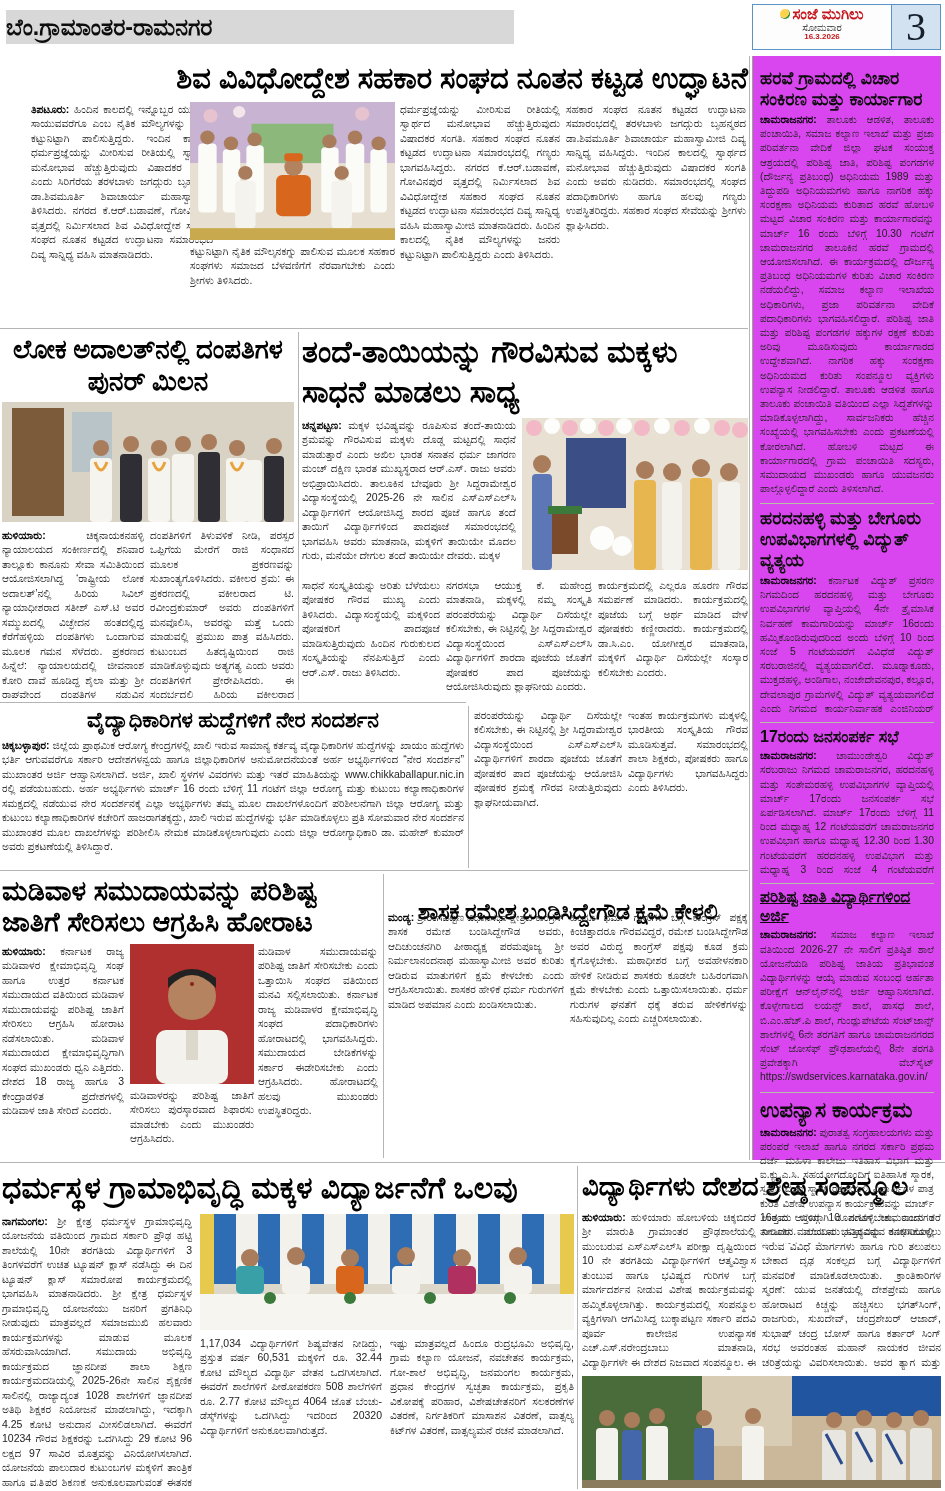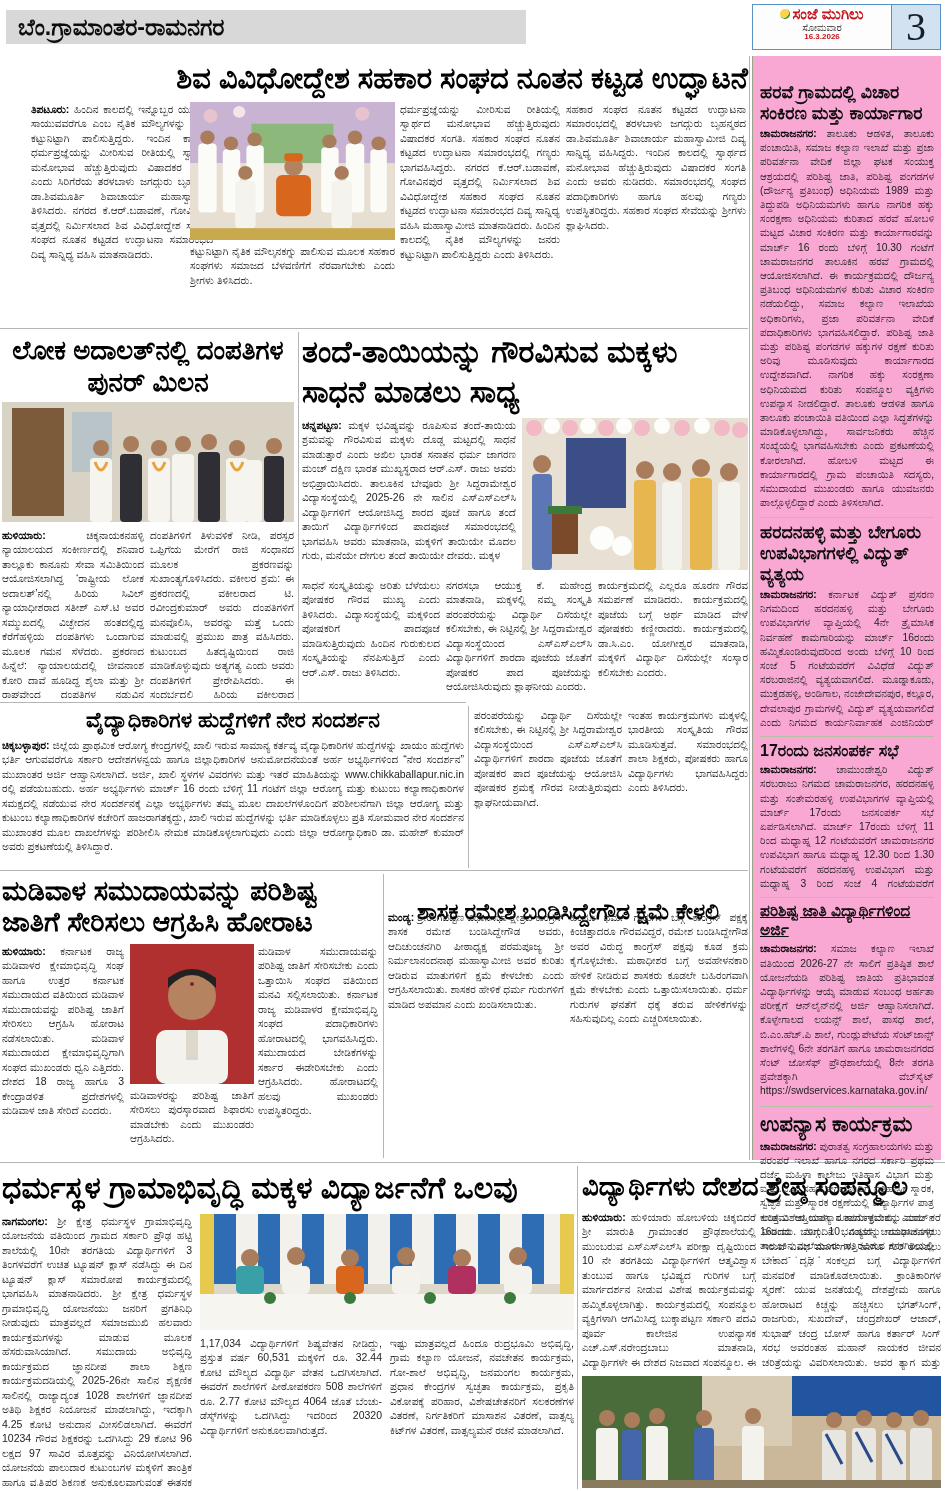--- a/index.html
+++ b/index.html
@@ -1,29 +1,29 @@
 <!DOCTYPE html>
 <html><head>
 <meta charset="utf-8">
 <style>
   html,body{margin:0;padding:0;background:#fff;}
   body{font-family:"Liberation Sans","DejaVu Sans",sans-serif;color:#1a1a1a;}
   .page{position:relative;width:945px;height:1491px;background:#ffffff;overflow:hidden;}
   .abs{position:absolute;}
-  .banner{background:#d8d8d8;font-weight:bold;font-size:23px;line-height:34px;padding-left:12px;color:#0d0d0d;}
+  .banner{background:#d8d8d8;font-weight:bold;font-size:23px;line-height:34px;color:#0d0d0d;}
   .mast{border:1px solid #5a93c6;display:flex;flex-direction:column;align-items:center;justify-content:flex-start;background:#fdfdfd;}
   .mast-title{color:#c4161c;font-weight:bold;font-size:15px;line-height:18px;white-space:nowrap;display:flex;align-items:center;gap:2px;}
   .mast-day{font-size:10px;line-height:9px;color:#222;}
   .mast-date{font-size:8px;line-height:10px;color:#c4161c;font-weight:bold;}
   .pagenum{background:#d2e2f1;border:1px solid #5a93c6;font-family:"Liberation Serif","DejaVu Serif",serif;font-size:40px;line-height:44px;text-align:center;color:#16202c;}
   .hl{font-weight:bold;color:#000;}
-  .hl.c{text-align:center;}
+  .hl.c{text-align:center;font-family:Liberation Serif, serif;}
   .col{font-size:10.5px;line-height:1.38;text-align:justify;overflow:hidden;color:#222;}
   .dl{font-weight:bold;color:#000;}
-  .rail{background:#f9a8d4;border-left:1px solid #9aa68a;padding:22px 7px;box-sizing:border-box;}
+  .rail{background:#d946ef;border-left:1px solid #9aa68a;padding:8px 7px;box-sizing:border-box;}
   .rail .rhl{font-weight:bold;font-size:17.5px;line-height:1.2;color:#0d0d0d;margin:4px 0 3px 0;}
   .rail .rbody{font-size:10.3px;line-height:1.38;text-align:justify;color:#222;overflow:hidden;}
   .rail .rsep{border-top:1px solid #b5bfa3;margin:6px 0 2px 0;}
   .vrule{background:#b5b5b5;width:1px;}
   .hrule{background:#b5b5b5;height:1px;}
   .photo{overflow:hidden;background:#ddd;}
   .photo svg{display:block;width:100%;height:100%;}
   .sun{display:inline-block;width:10px;height:10px;border-radius:50%;background:radial-gradient(circle at 40% 40%, #ffd24d 0 55%, #2f8a3a 60% 100%);}
 </style>
 </head>

